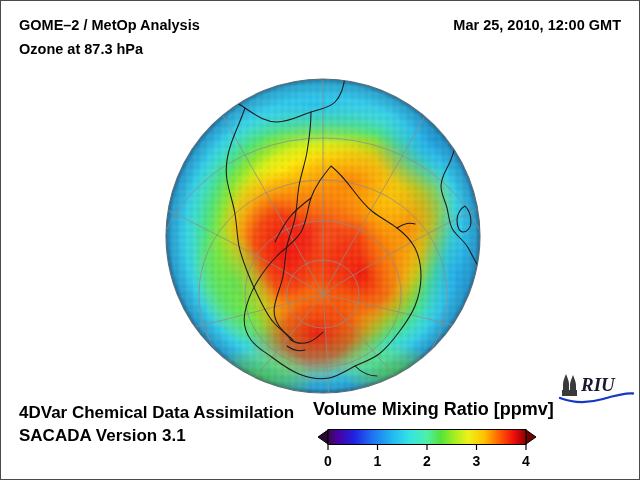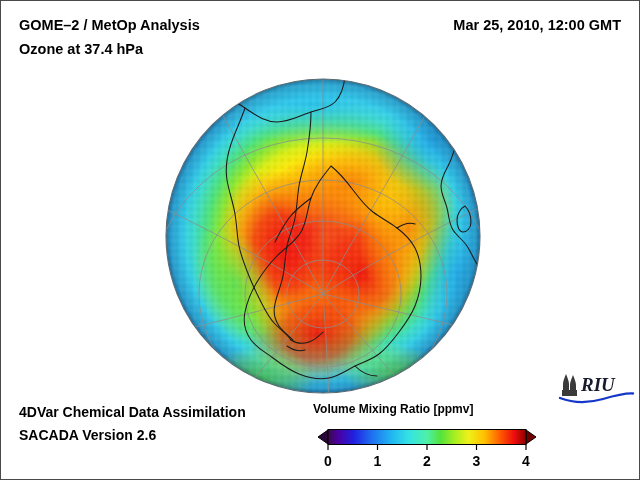--- a/index.html
+++ b/index.html
@@ -49,36 +49,36 @@
   }
   #globe-svg { display: block; }
 
   
   .footer-left {
     position: absolute;
     left: 18px;
     top: 400px;
   }
   .footer-line {
-    font-size: 14px;
+    font-size: 17px;
     font-weight: bold;
     color: #000000;
     line-height: 23px;
     white-space: nowrap;
   }
 
   
   #cbar-block {
     position: absolute;
     left: 312px;
     top: 400px;
     width: 228px;
   }
   #cbar-title {
-    font-size: 12px;
+    font-size: 18px;
     font-weight: bold;
     color: #000000;
     white-space: nowrap;
     line-height: 16px;
   }
   #cbar-svg {
     display: block;
     margin-top: 3px;
   }
   .cbar-tick-label {
@@ -104,21 +104,21 @@
     height: 58px;
   }
 </style>
 </head>
 <body>
 
 <div id="page">
 
   <div class="hdr-left">
     <div class="hdr-line">GOME–2 / MetOp Analysis</div>
-    <div class="hdr-line">Ozone at 37.4 hPa</div>
+    <div class="hdr-line">Ozone at 87.3 hPa</div>
   </div>
 
   <div class="hdr-right">
     <div class="hdr-line">Mar 25, 2010, 12:00 GMT</div>
   </div>
 
   <div id="globe-wrap">
     <svg id="globe-svg" width="316" height="316" viewBox="0 0 316 316" xmlns="http://www.w3.org/2000/svg">
       <defs>
         <clipPath id="discClip">
@@ -275,21 +275,21 @@
                    C 294 154, 292 148, 292 142 C 292 136, 296 130, 300 128 Z"></path>
         </g>
       </g>
 
       <circle cx="158" cy="158" r="157" fill="none" stroke="#5a6a72" stroke-width="1.1"></circle>
     </svg>
   </div>
 
   <div class="footer-left">
     <div class="footer-line">4DVar Chemical Data Assimilation</div>
-    <div class="footer-line">SACADA Version 2.6</div>
+    <div class="footer-line">SACADA Version 3.1</div>
   </div>
 
   <div id="cbar-block">
     <div id="cbar-title">Volume Mixing Ratio [ppmv]</div>
     <svg id="cbar-svg" width="228" height="54" viewBox="0 0 228 54" xmlns="http://www.w3.org/2000/svg">
       <defs>
         <linearGradient id="cbarGrad" x1="0" y1="0" x2="1" y2="0">
           <stop offset="0%" stop-color="#3b0a4a"></stop>
           <stop offset="5%" stop-color="#4a00a0"></stop>
           <stop offset="13%" stop-color="#2020e0"></stop>

